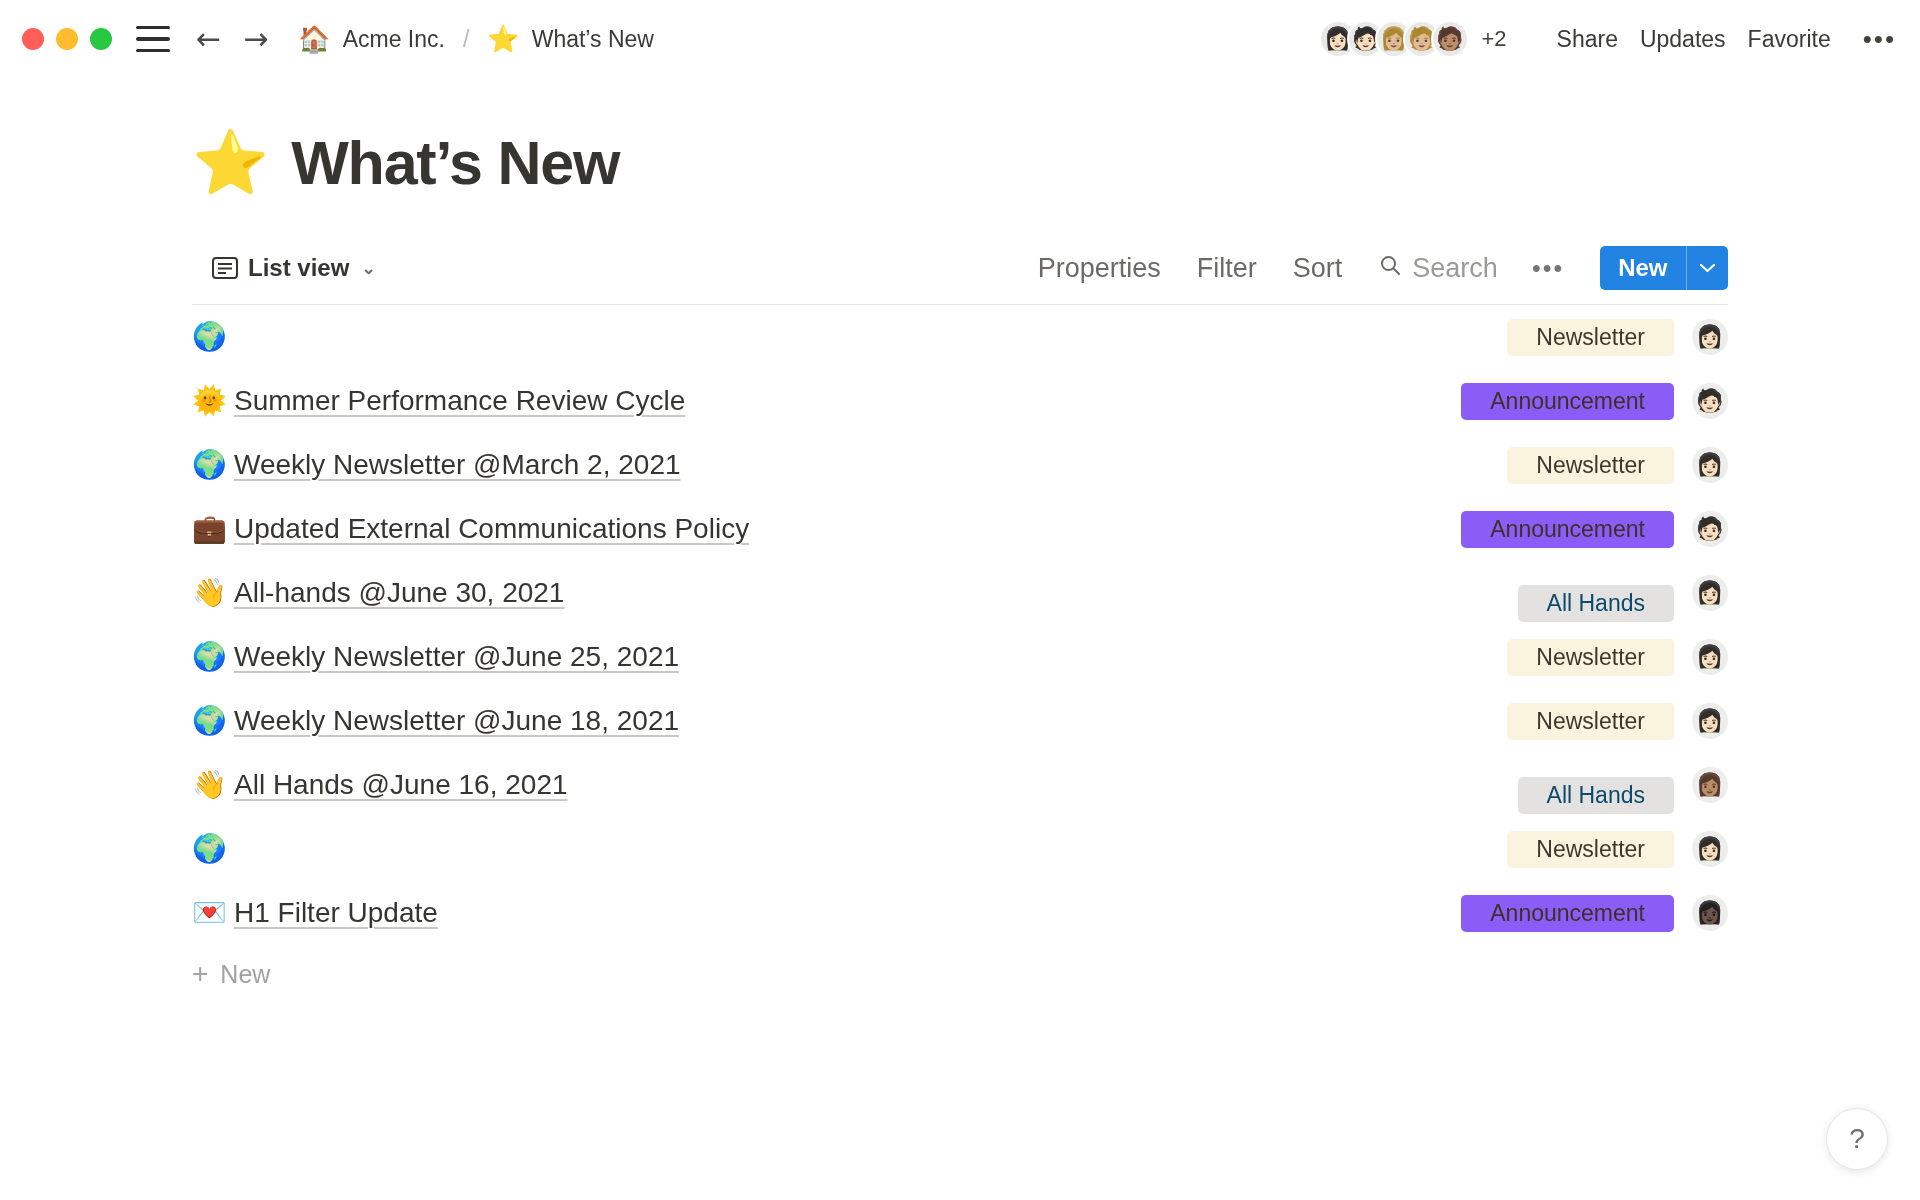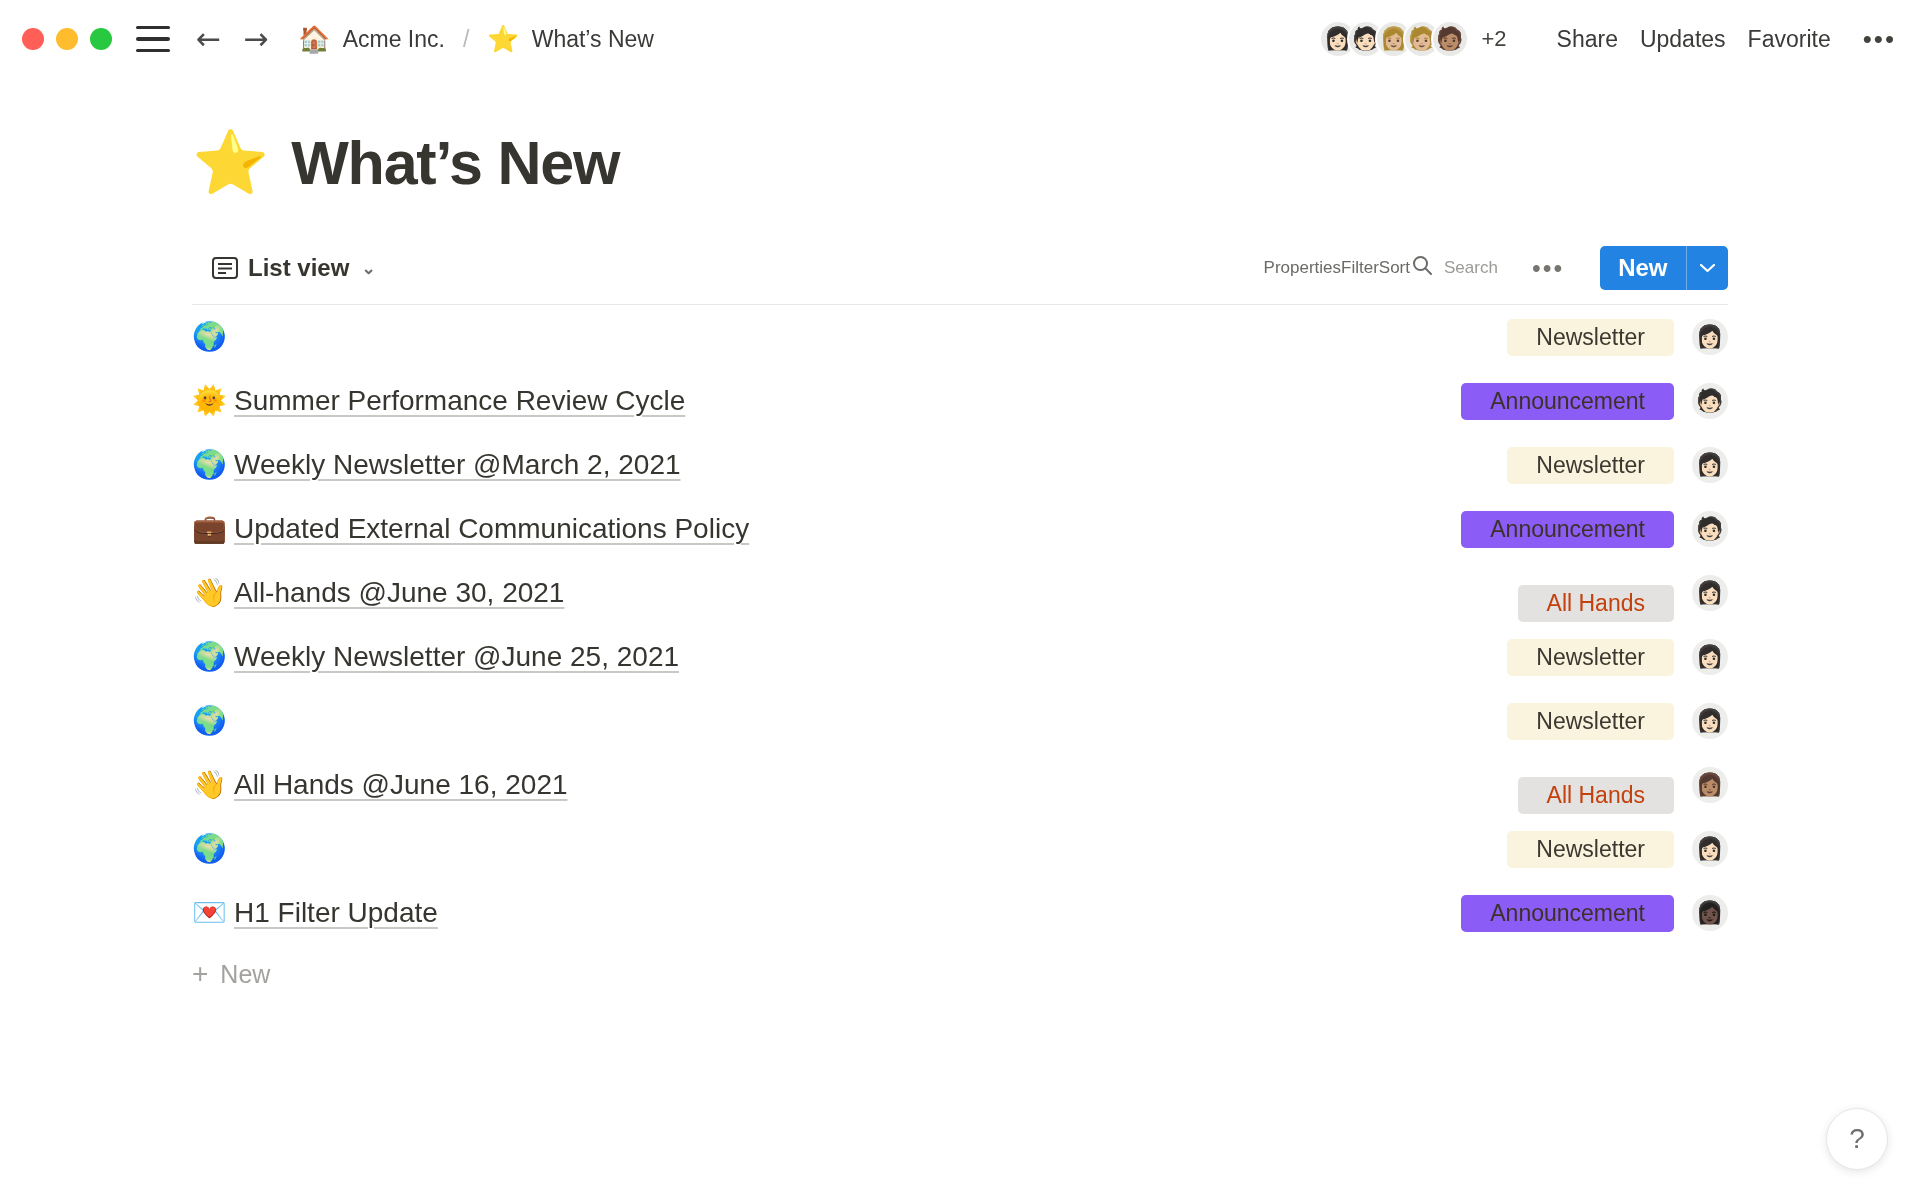--- a/index.html
+++ b/index.html
@@ -107,21 +107,21 @@
   .viewtab .list-icon {
     width: 26px; height: 24px; position: relative; display: inline-block;
   }
   .viewtab .list-icon svg { display: block; }
   .viewtab .chev { font-size: 17px; color: #6d6c68; margin-left: 2px; }
 
   .viewbar-right {
     margin-left: auto; display: flex; align-items: center; gap: 0;
   }
   .vb-item {
-    font-size: 17px; color: #6b6a66; cursor: pointer;
+    font-size: 27px; color: #6b6a66; margin-left: 36px; cursor: pointer;
     display: flex; align-items: center; gap: 10px;
   }
   .vb-item.search { color: #9a9a96; }
   .vb-item .mag { color: #6b6a66; font-size: 22px; }
   .vb-item.dots { font-size: 25px; letter-spacing: 2px; color: #76756f; margin-left: 34px;}
   .newbtn {
     margin-left: 36px;
     display: flex; align-items: stretch;
     background: #2383e2; color: #fff; border-radius: 5px;
     overflow: hidden; height: 44px;
@@ -153,21 +153,21 @@
     white-space: nowrap;
   }
   .row .r-right {
     margin-left: auto; display: flex; align-items: center; gap: 18px;
   }
   .tag {
     font-size: 23px; padding: 5px 29px; border-radius: 5px; white-space: nowrap;
   }
   .tag.newsletter { background: #faf3dd; color: #3c3730; }
   .tag.announcement { background: #8b5cf6; color: #3c3029; }
-  .tag.allhands { background: #e3e2e0; color: #c2410c; margin-top: 20px; }
+  .tag.allhands { background: #e3e2e0; color: #0c4a6e; margin-top: 20px; }
   .r-av {
     width: 36px; height: 36px; border-radius: 50%;
     display: flex; align-items: center; justify-content: center;
     font-size: 22px; overflow: hidden; background: #ededeb;
     line-height: 1; flex: none;
   }
   .newrow {
     display: flex; align-items: center; gap: 12px;
     height: 58px; color: #a3a29e; font-size: 25px; cursor: pointer;
   }
@@ -327,20 +327,21 @@
         <span class="r-emoji">🌍</span>
         <span class="r-title">Weekly Newsletter @June 25, 2021</span>
         <span class="r-right">
           <span class="tag newsletter">Newsletter</span>
           <span class="r-av">👩🏻</span>
         </span>
       </div>
 
       <div class="row">
         <span class="r-emoji">🌍</span>
+        <span class="r-title">Weekly Newsletter @June 18, 2021</span>
         <span class="r-right">
           <span class="tag newsletter">Newsletter</span>
           <span class="r-av">👩🏻</span>
         </span>
       </div>
 
       <div class="row">
         <span class="r-emoji">👋</span>
         <span class="r-title">All Hands @June 16, 2021</span>
         <span class="r-right">

